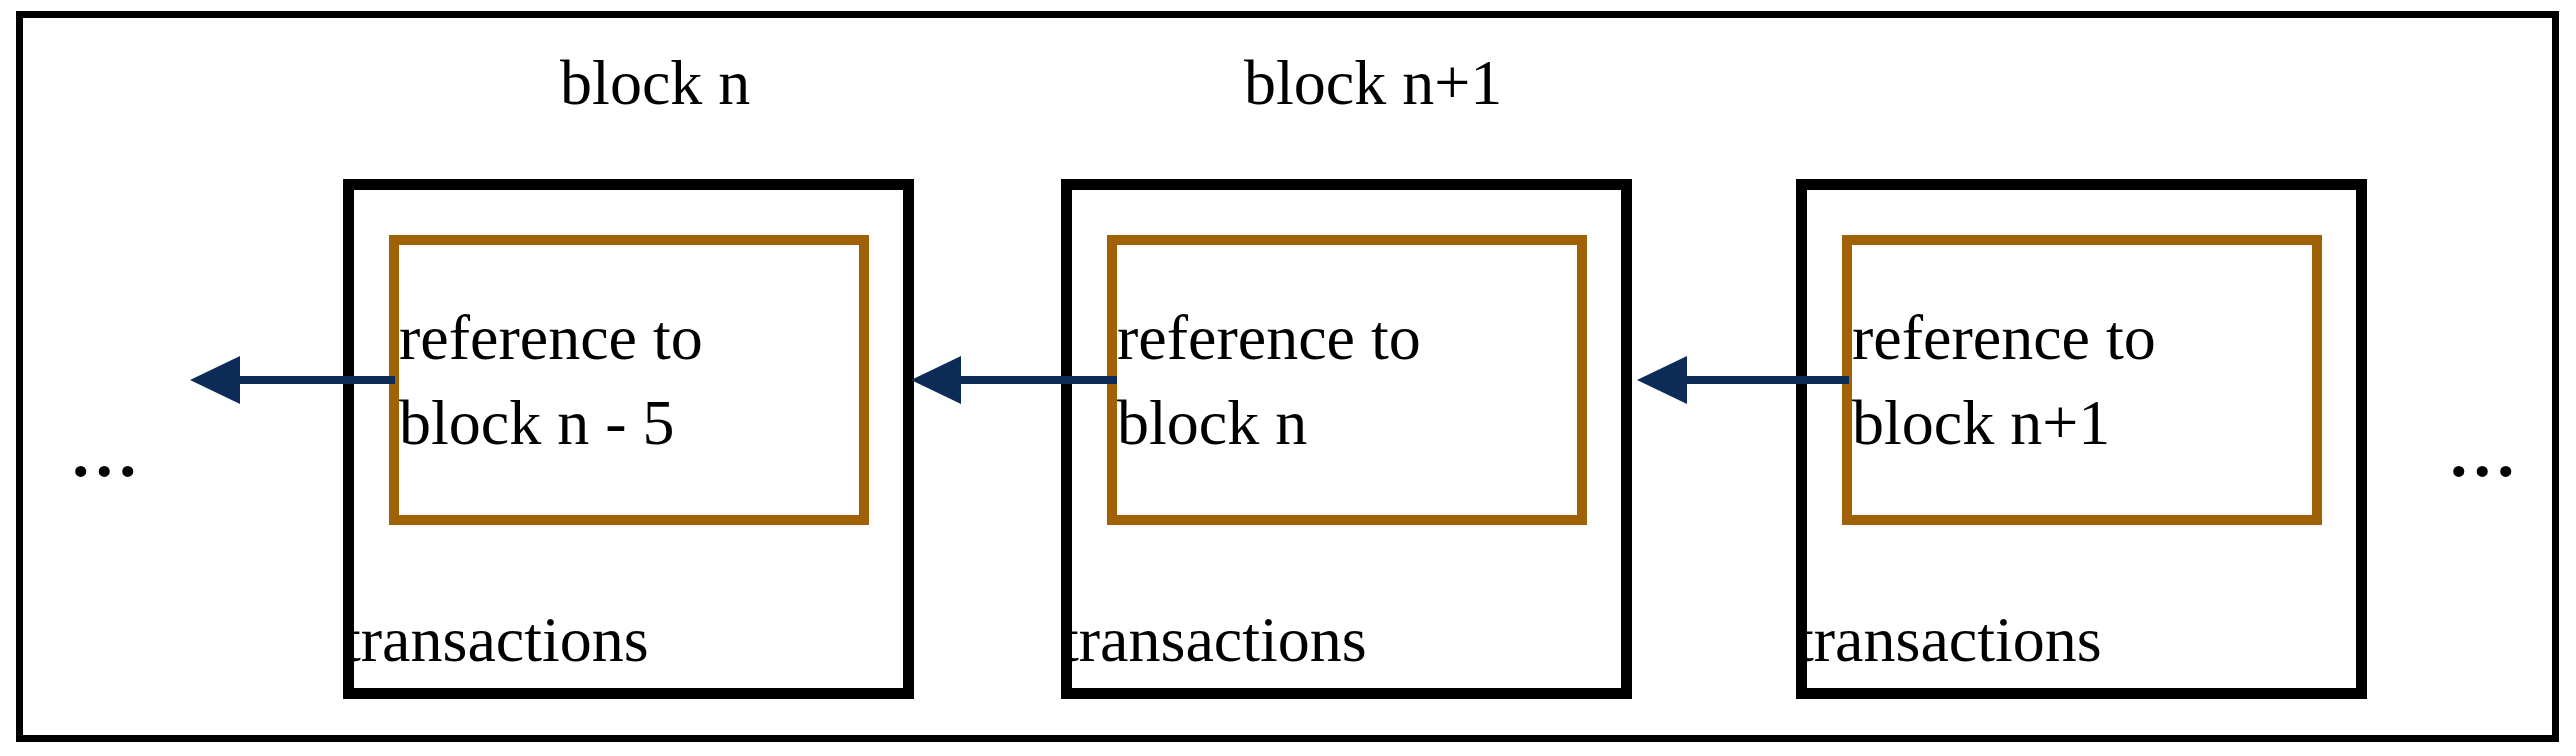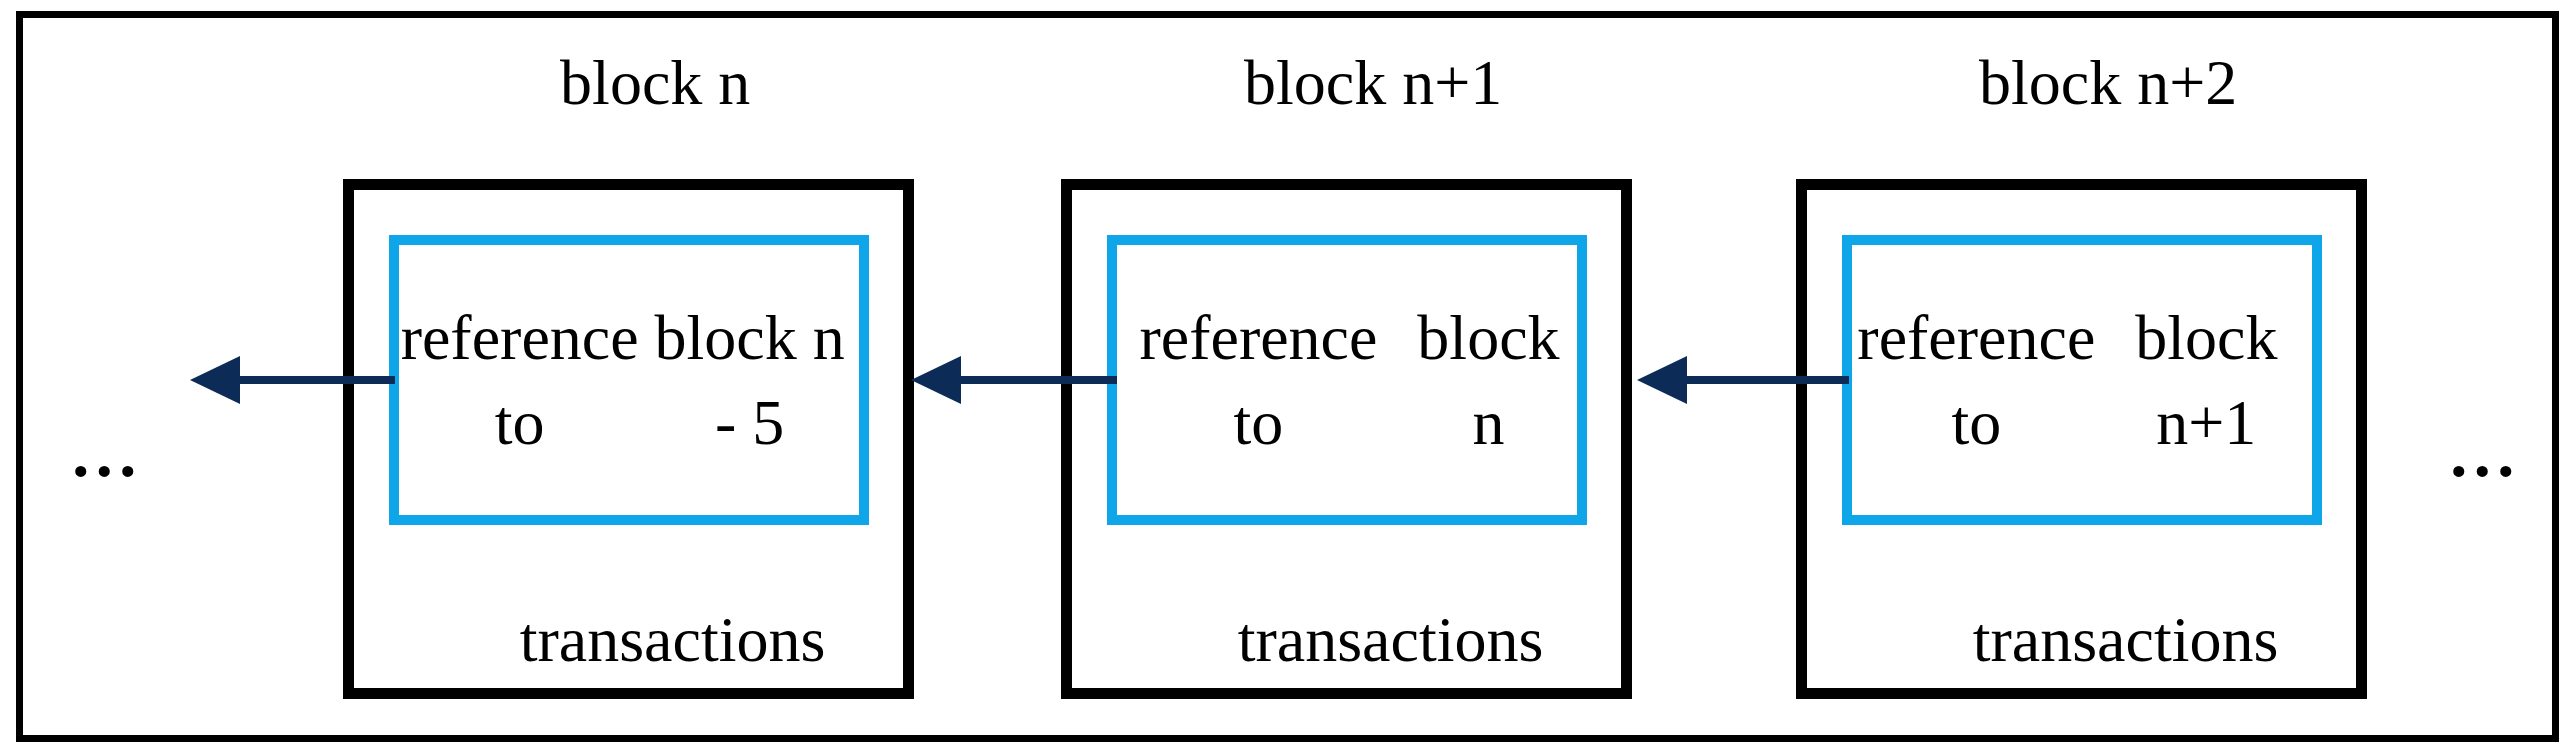--- a/index.html
+++ b/index.html
@@ -39,38 +39,38 @@
     top: 179px; left: 0;
     width: 571px; height: 520px;
     border: 11px solid #000000;
     box-sizing: border-box;
     background: transparent;
   }
   .inner-box {
     position: absolute;
     top: 235px; left: 46px;
     width: 480px; height: 290px;
-    border: 10px solid #0ea5e9;
+    border: 10px solid #a16207;
     box-sizing: border-box;
     display: flex;
-    flex-direction: row;
-    align-items: center;
+    flex-direction: column;
+    align-items: flex-start;
     justify-content: center;
     font-size: 64px;
     line-height: 85px;
     text-align: center;
     background: #ffffff;
     z-index: 2;
   }
   .transactions {
     position: absolute;
     top: 597px; left: 0;
     width: 100%; height: 85px;
     line-height: 85px;
-    text-align: center;
+    text-align: left;
     font-size: 64px;
   }
   .arrow-line {
     position: absolute;
     top: 376px;
     height: 8px;
     background: #0d2b57;
     z-index: 5;
   }
   .arrow-head {
@@ -115,21 +115,20 @@
     <div class="block-title">block n+1</div>
     <div class="outer-box"></div>
     <div class="inner-box">
       <div>reference to</div>
       <div>block n</div>
     </div>
     <div class="transactions">transactions</div>
   </div>
 
   <div class="block" style="left:1796px">
-    <div class="block-title">block n+2</div>
     <div class="outer-box"></div>
     <div class="inner-box">
       <div>reference to</div>
       <div>block n+1</div>
     </div>
     <div class="transactions">transactions</div>
   </div>
 
   <div class="arrow-head" style="left: 190px; border-right-color: rgb(13, 43, 87);"></div>
   <div class="arrow-line" style="left: 239px; width: 156px; background: rgb(13, 43, 87);"></div>

